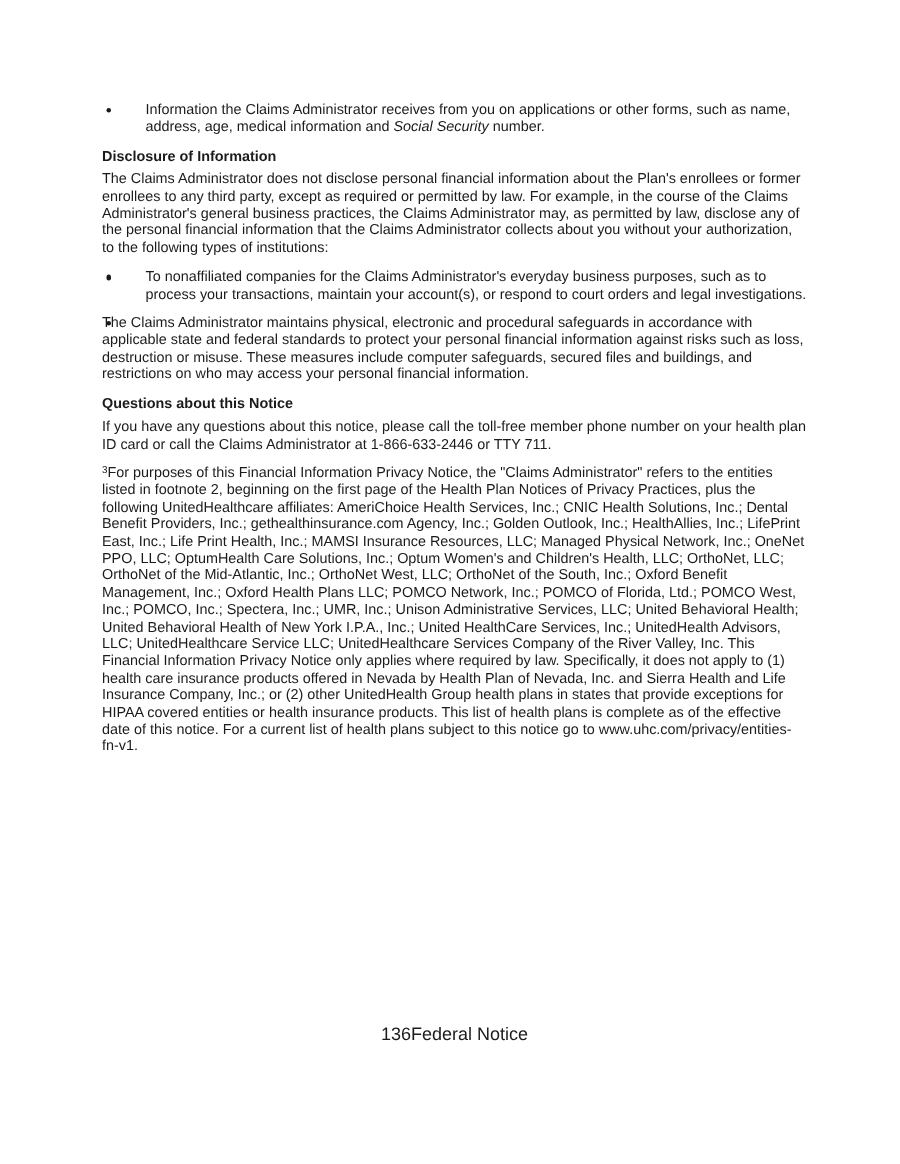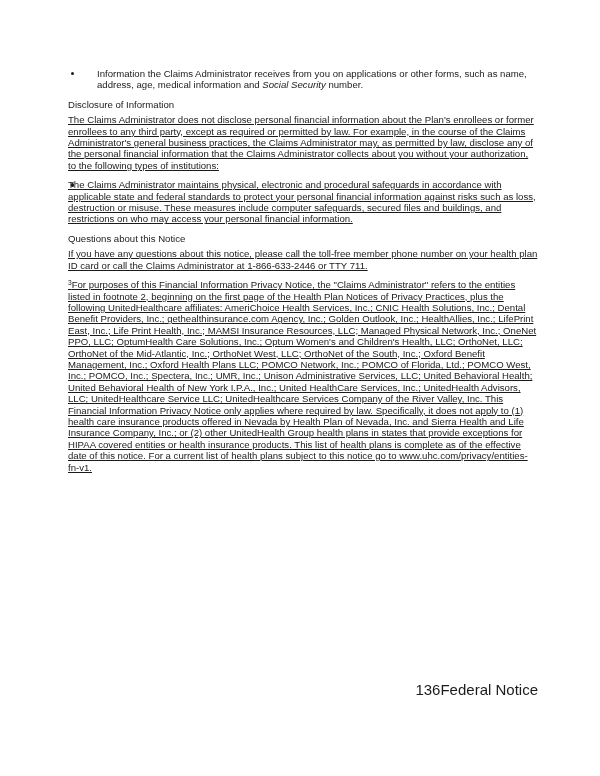--- a/index.html
+++ b/index.html
@@ -18,25 +18,25 @@
   }
   .content {
     position: absolute;
     left: 68px;
     top: 68px;
     width: 470px;
     font-size: 9.6px;
     line-height: 11.4px;
     text-align: left;
   }
-  .para { margin: 0 0 8px 0; text-decoration: underline; }
+  .para { margin: 0 0 8px 0; }
   .heading {
     font-size: 9.6px;
     line-height: 11.4px;
-    font-weight: normal;
+    font-weight: bold;
     margin: 0 0 4px 0;
   }
   .blist { margin: 0 0 0 0; }
   .li {
     position: relative;
     padding-left: 29px;
     margin-bottom: 8px;
   }
   .bullet-marker {
     position: absolute;
@@ -52,22 +52,22 @@
     font-size: 6.6px;
     line-height: 0;
     vertical-align: 3px;
   }
   .footer {
     position: absolute;
     left: 68px;
     top: 684px;
     width: 470px;
     display: flex;
-    justify-content: flex-end;
-    font-size: 15px;
+    justify-content: center;
+    font-size: 12px;
     line-height: 11.4px;
   }
 </style>
 </head>
 <body>
 
 <div class="page">
   <div class="content">
 
     <div class="blist">
@@ -76,20 +76,24 @@
         <span><span>Information the Claims Administrator receives from you on applications or other forms, such as name, address, age, medical information and </span><span class="italic">Social Security</span><span> number.</span></span>
       </div>
     </div>
 
     <div class="heading">Disclosure of Information</div>
     <p class="para">The Claims Administrator does not disclose personal financial information about the Plan's enrollees or former enrollees to any third party, except as required or permitted by law. For example, in the course of the Claims Administrator's general business practices, the Claims Administrator may, as permitted by law, disclose any of the personal financial information that the Claims Administrator collects about you without your authorization, to the following types of institutions:</p>
 
     <div class="blist">
       <div class="li">
         <span class="bullet-marker"></span>
+        <span>To nonaffiliated companies for the Claims Administrator's everyday business purposes, such as to process your transactions, maintain your account(s), or respond to court orders and legal investigations.</span>
+      </div>
+      <div class="li">
+        <span class="bullet-marker"></span>
       </div>
     </div>
 
     <p class="para">The Claims Administrator maintains physical, electronic and procedural safeguards in accordance with applicable state and federal standards to protect your personal financial information against risks such as loss, destruction or misuse. These measures include computer safeguards, secured files and buildings, and restrictions on who may access your personal financial information.</p>
 
     <div class="heading">Questions about this Notice</div>
     <p class="para">If you have any questions about this notice, please call the toll-free member phone number on your health plan ID card or call the Claims Administrator at 1-866-633-2446 or TTY 711.</p>
 
     <p class="para"><sup class="fn">3</sup><span>For purposes of this Financial Information Privacy Notice, the "Claims Administrator" refers to the entities listed in footnote 2, beginning on the first page of the Health Plan Notices of Privacy Practices, plus the following UnitedHealthcare affiliates: AmeriChoice Health Services, Inc.; CNIC Health Solutions, Inc.; Dental Benefit Providers, Inc.; gethealthinsurance.com Agency, Inc.; Golden Outlook, Inc.; HealthAllies, Inc.; LifePrint East, Inc.; Life Print Health, Inc.; MAMSI Insurance Resources, LLC; Managed Physical Network, Inc.; OneNet PPO, LLC; OptumHealth Care Solutions, Inc.; Optum Women's and Children's Health, LLC; OrthoNet, LLC; OrthoNet of the Mid-Atlantic, Inc.; OrthoNet West, LLC; OrthoNet of the South, Inc.; Oxford Benefit Management, Inc.; Oxford Health Plans LLC; POMCO Network, Inc.; POMCO of Florida, Ltd.; POMCO West, Inc.; POMCO, Inc.; Spectera, Inc.; UMR, Inc.; Unison Administrative Services, LLC; United Behavioral Health; United Behavioral Health of New York I.P.A., Inc.; United HealthCare Services, Inc.; UnitedHealth Advisors, LLC; UnitedHealthcare Service LLC; UnitedHealthcare Services Company of the River Valley, Inc. This Financial Information Privacy Notice only applies where required by law. Specifically, it does not apply to (1) health care insurance products offered in Nevada by Health Plan of Nevada, Inc. and Sierra Health and Life Insurance Company, Inc.; or (2) other UnitedHealth Group health plans in states that provide exceptions for HIPAA covered entities or health insurance products. This list of health plans is complete as of the effective date of this notice. For a current list of health plans subject to this notice go to www.uhc.com/privacy/entities-fn-v1.</span></p>
 

